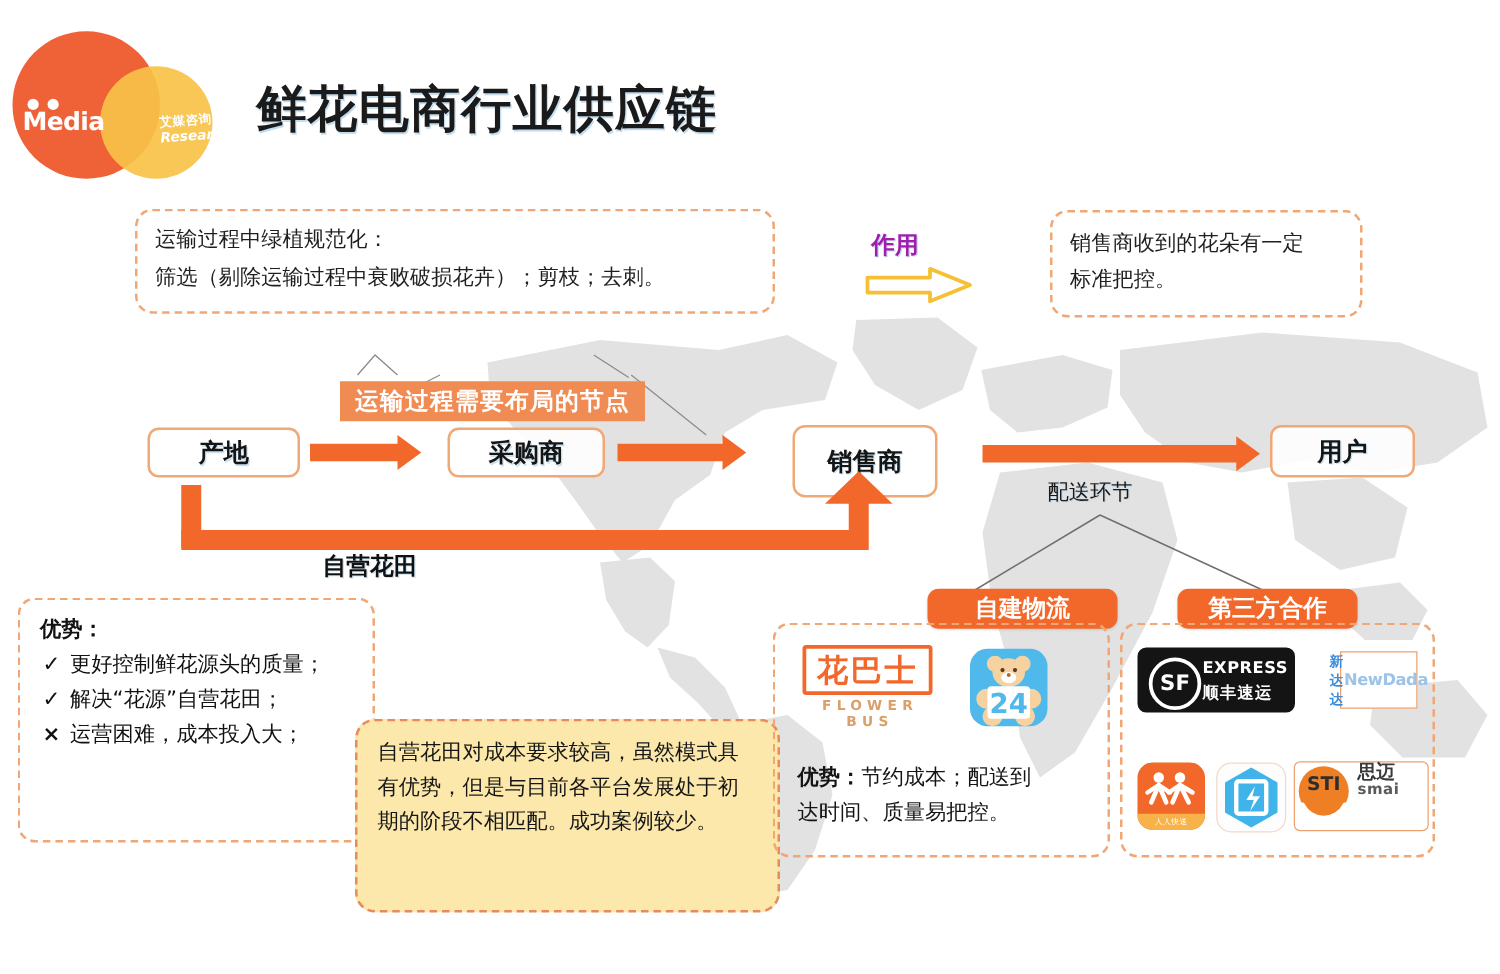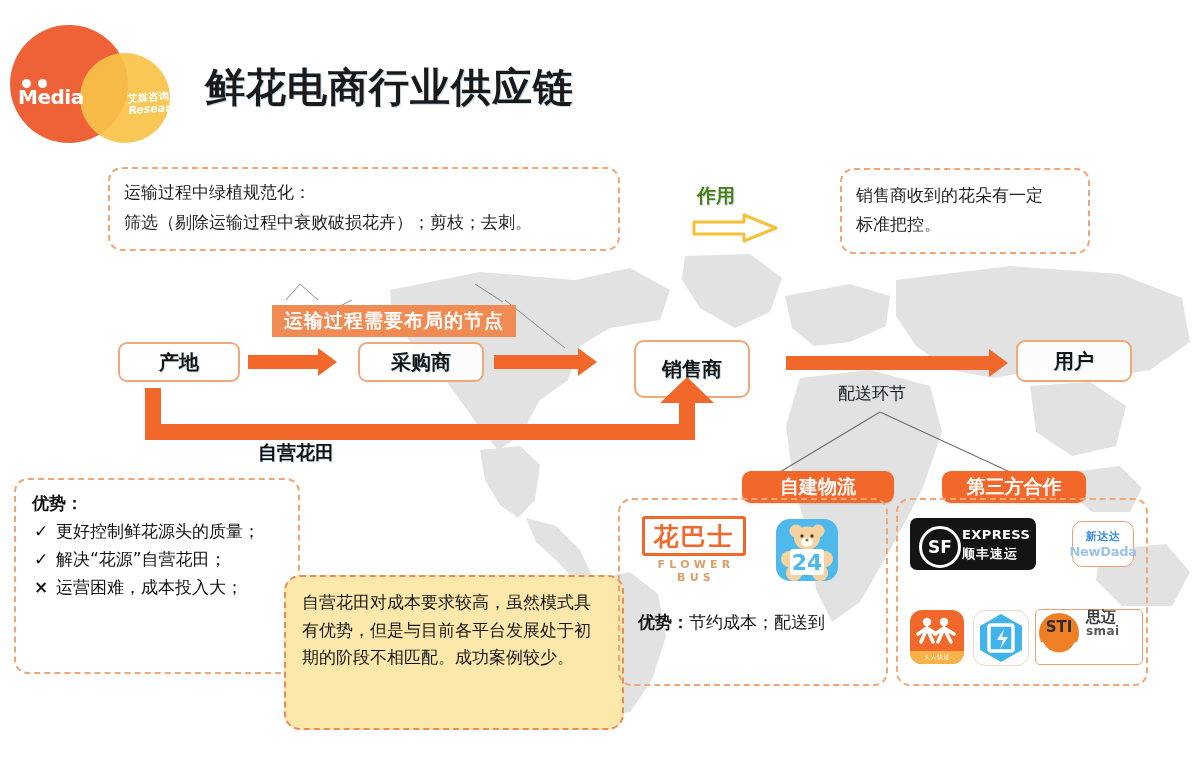--- a/index.html
+++ b/index.html
@@ -58,21 +58,21 @@
   .note-line{font-size:17px;line-height:1.75;white-space:nowrap;}
 
   
   #note-transport{left:108px;top:167px;width:512px;height:84px;padding:9px 14px;}
   
   #note-effect{left:840px;top:168px;width:250px;height:86px;padding:11px 14px;}
   #note-effect .note-line{font-size:17px;line-height:1.7;}
 
   
   .effect-label{
-    position:absolute;left:697px;top:183px;font-size:19px;font-weight:bold;color:#4d7c0f;
+    position:absolute;left:697px;top:183px;font-size:19px;font-weight:bold;color:#a21caf;
     text-shadow:1px 1px 0 rgba(140,190,225,.5);
   }
   .hollow-arrow{position:absolute;left:692px;top:213px;width:86px;height:30px;}
 
   
   .node-box{
     position:absolute;box-sizing:border-box;
     border:2px solid #f0a877;border-radius:9px;background:rgba(255,255,255,.88);
     display:flex;align-items:center;justify-content:center;
     font-size:20px;font-weight:bold;color:#151515;
@@ -177,22 +177,22 @@
     position:absolute;left:9px;top:8px;width:36px;height:36px;border-radius:50%;
     border:3px solid #fff;display:flex;align-items:center;justify-content:center;
     color:#fff;font-size:17px;font-weight:bold;
   }
   #sf-logo .sf-en{position:absolute;left:52px;top:9px;color:#fff;font-size:13px;font-weight:bold;letter-spacing:.4px;}
   #sf-logo .sf-cn{position:absolute;left:52px;top:27px;color:#fff;font-size:13px;font-weight:bold;letter-spacing:1px;}
 
   
   #nd-logo{
     position:absolute;left:1072px;top:521px;width:62px;height:46px;box-sizing:border-box;
-    border:1.5px solid #efa070;border-radius:10px;background:#fff;
-    display:flex;flex-direction:column;align-items:center;justify-content:center;
+    border:1.5px solid #efa070;border-radius:0;background:#fff;
+    display:flex;flex-direction:row;align-items:center;justify-content:center;
   }
   #nd-logo .nd-cn{color:#3c8ddd;font-size:11px;font-weight:bold;letter-spacing:.5px;}
   #nd-logo .nd-en{color:#9dc3e8;font-size:13px;font-weight:bold;letter-spacing:-.3px;}
 
   
   #rr-logo{position:absolute;left:910px;top:610px;width:54px;height:54px;border-radius:12px;background:#f2682a;overflow:hidden;}
   #rr-logo .rr-foot{position:absolute;left:0;bottom:0;width:100%;height:13px;background:#f7b24a;
       color:#fff;font-size:6px;display:flex;align-items:center;justify-content:center;letter-spacing:.5px;}
   
   #ss-logo{position:absolute;left:973px;top:610px;width:54px;height:54px;border-radius:12px;background:#fdfdfd;
@@ -340,20 +340,21 @@
       <circle cx="49" cy="40" r="8" fill="#f6d2a0"></circle>
       <circle cx="18" cy="54" r="8" fill="#f6d2a0"></circle>
       <circle cx="44" cy="54" r="8" fill="#f6d2a0"></circle>
       <rect x="14" y="30" width="34" height="26" rx="3" fill="#ffffff"></rect>
       <text x="31" y="51" font-size="22" font-weight="bold" fill="#4fb9ec" text-anchor="middle" font-family="DejaVu Sans, sans-serif">24</text>
     </svg>
   </div>
 
   <div class="self-text">
     <div><b>优势：</b><span>节约成本；配送到</span></div>
+    <div>达时间、质量易把控。</div>
   </div>
 
   <div class="pill" id="pill-third">第三方合作</div>
   <div class="dashed-note" id="card-third"></div>
 
   <div id="sf-logo">
     <div class="sf-circ">SF</div>
     <div class="sf-en">EXPRESS</div>
     <div class="sf-cn">顺丰速运</div>
   </div>

